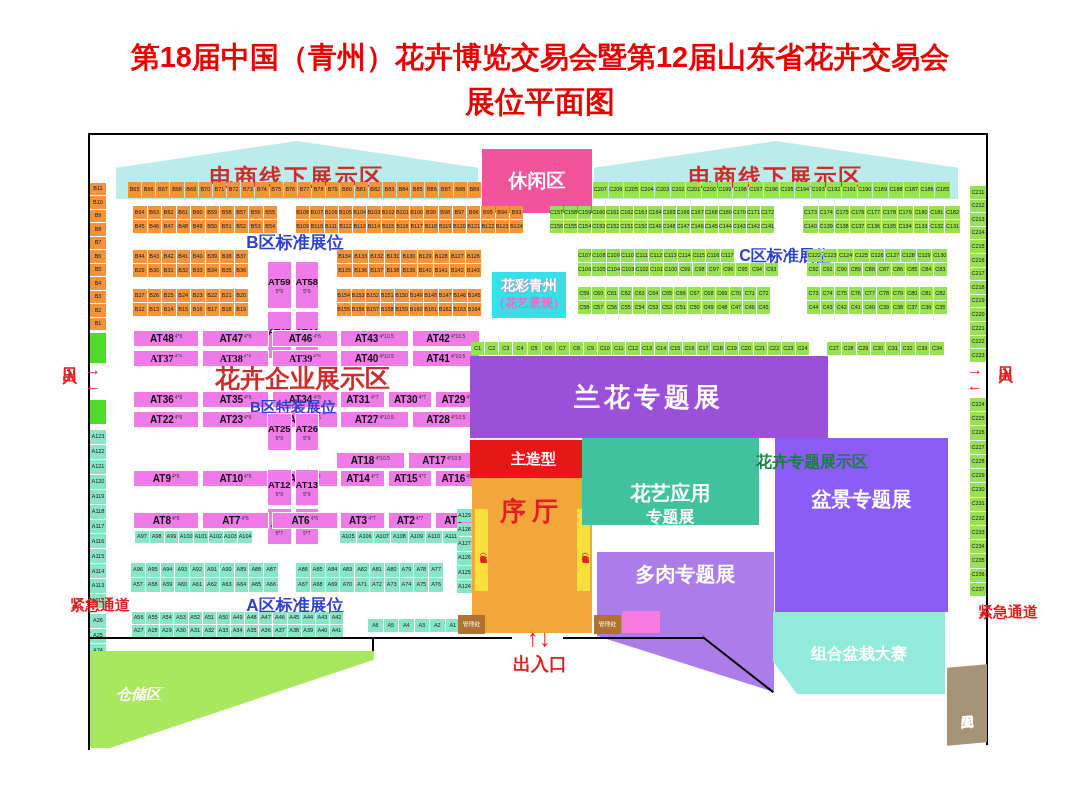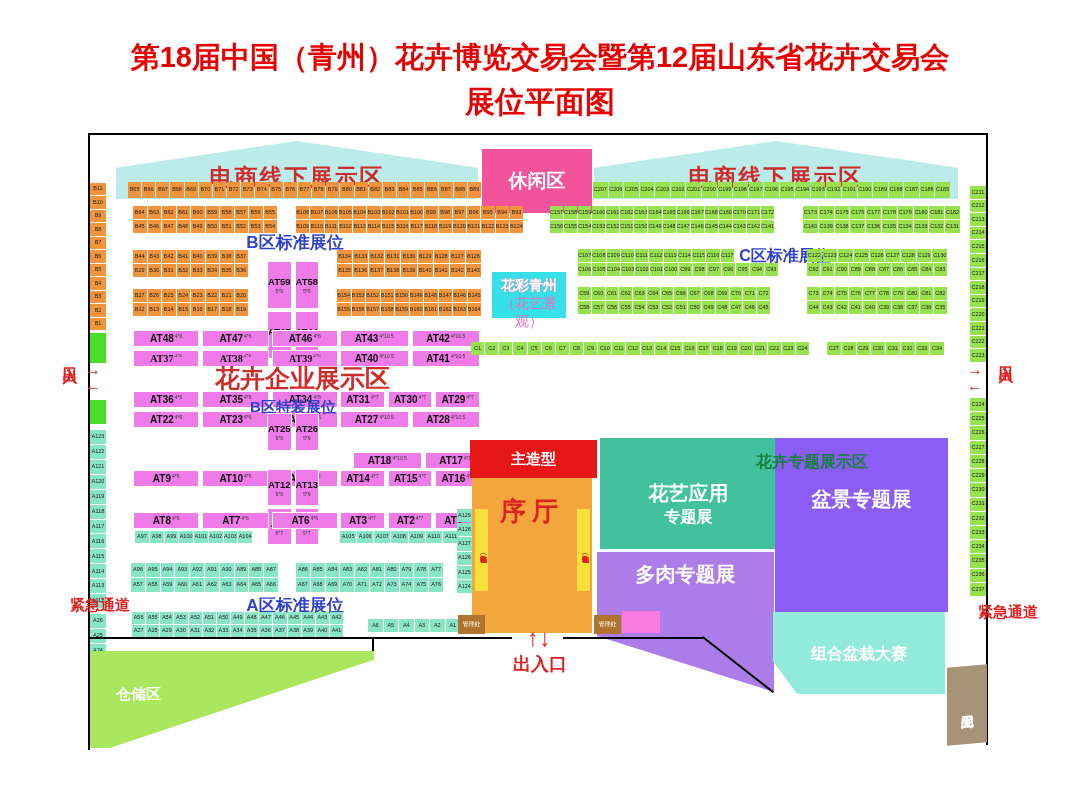--- a/index.html
+++ b/index.html
@@ -498,21 +498,21 @@
       <span class="cell cg">C40</span>
       <span class="cell cg">C39</span>
       <span class="cell cg">C38</span>
       <span class="cell cg">C37</span>
       <span class="cell cg">C36</span>
       <span class="cell cg">C35</span>
     </div>
 
   <div class="abs" style="left:492px;top:272px;width:74px;height:46px;background:#35E0E8;text-align:center;">
     <div style="font-size:14px;font-weight:bold;color:#fff;text-shadow:0 0 2px #F06AC0;margin-top:5px;">花彩青州</div>
-    <div style="font-size:14px;font-weight:normal;color:#F06AC0;">（花艺景观）</div>
+    <div style="font-size:12px;font-weight:bold;color:#F06AC0;">（花艺景观）</div>
   </div>
 
   <div class="abs at-grid" style="left:267px;top:261px;width:52px;height:48px;">
       <div class="at-row">
         <span class="at-cell">
           <b>AT59</b>
           <i>5*9</i>
         </span>
         <span class="at-cell">
           <b>AT58</b>
@@ -672,21 +672,21 @@
         <span class="at-cell">
           <b>AT10</b>
           <i>4*6</i>
         </span>
         <span class="at-cell">
           <b>AT11</b>
           <i>4*6</i>
         </span>
       </div>
     </div>
-  <div class="abs" style="left:353px;top:452px;width:140px;height:17px;">
+  <div class="abs" style="left:336px;top:452px;width:140px;height:17px;">
       <div class="at-row">
         <span class="at-cell">
           <b>AT18</b>
           <i>4*10.5</i>
         </span>
         <span class="at-cell">
           <b>AT17</b>
           <i>4*10.5</i>
         </span>
       </div>
@@ -904,39 +904,42 @@
   <div class="abs rowlist" style="left:827px;top:342px;width:117px;height:13px;">
       <span class="cell cg">C27</span>
       <span class="cell cg">C28</span>
       <span class="cell cg">C29</span>
       <span class="cell cg">C30</span>
       <span class="cell cg">C31</span>
       <span class="cell cg">C32</span>
       <span class="cell cg">C33</span>
       <span class="cell cg">C34</span>
     </div>
+  <div class="abs zone" style="left:470px;top:356px;width:358px;height:82px;background:#9C4FD8;color:#fff;font-weight:bold;font-size:26px;letter-spacing:4px;">
+    <span>兰花专题展</span>
+  </div>
 
   <div class="abs zone" style="left:470px;top:440px;width:127px;height:38px;background:#E81717;color:#fff;font-weight:bold;font-size:15px;">
     <span>主造型</span>
   </div>
   <div class="abs" style="left:472px;top:478px;width:120px;height:155px;background:#F2A63C;">
     <div class="zonetext" style="margin-top:16px;font-size:26px;color:#E02020;letter-spacing:6px;">序厅</div>
   </div>
   <div class="abs vtext" style="left:475px;top:509px;width:13px;height:82px;background:#F7E03C;color:#E02020;font-size:7px;text-align:center;">（花艺装饰）</div>
   <div class="abs vtext" style="left:577px;top:509px;width:13px;height:82px;background:#F7E03C;color:#E02020;font-size:7px;text-align:center;">（花艺装饰）</div>
   <div class="abs collist" style="left:457px;top:509px;width:15px;height:84px;">
       <span class="cell ct">A129</span>
       <span class="cell ct">A128</span>
       <span class="cell ct">A127</span>
       <span class="cell ct">A126</span>
       <span class="cell ct">A125</span>
       <span class="cell ct">A124</span>
     </div>
 
-  <div class="abs" style="left:600px;top:438px;width:177px;height:111px;background:#42C29C;">
+  <div class="abs" style="left:582px;top:438px;width:177px;height:87px;background:#42C29C;">
     <div class="zonetext" style="margin-top:42px;font-size:20px;color:#fff;">花艺应用</div>
     <div class="zonetext" style="font-size:16px;color:#fff;">专题展</div>
   </div>
   <div class="abs" style="left:775px;top:438px;width:173px;height:174px;background:#8b5cf6;">
     <div class="zonetext" style="margin-top:48px;font-size:20px;color:#fff;">盆景专题展</div>
   </div>
   <div class="abs zonetext" style="left:712px;top:452px;width:200px;font-size:16px;color:#15803d;">花卉专题展示区</div>
   <div class="abs" style="left:597px;top:552px;width:177px;height:140px;background:#AC7CE9;clip-path:polygon(0 0,100% 0,100% 100%,0 60%);">
     <div class="zonetext" style="margin-top:9px;font-size:20px;color:#fff;">多肉专题展</div>
   </div>
@@ -955,21 +958,21 @@
   <div class="abs line" style="left:88px;top:637px;width:424px;height:2px;"></div>
   <div class="abs line" style="left:563px;top:637px;width:142px;height:2px;"></div>
   <div class="abs line" style="left:372px;top:637px;width:2px;height:16px;"></div>
   <div class="abs line" style="left:703px;top:636px;width:90px;height:2px;transform:rotate(38deg);transform-origin:0 0;"></div>
 
   <div class="abs red" style="left:514px;top:624px;width:50px;font-size:24px;font-weight:bold;text-align:center;">
     <span>↑</span><span>↓</span>
   </div>
   <div class="abs red zonetext" style="left:498px;top:652px;width:84px;font-size:18px;">出入口</div>
 
-  <div class="abs" style="left:90px;top:651px;width:284px;height:97px;background:#A8E75E;clip-path:polygon(0 0,100% 0,100% 9%,7% 100%,0 100%);">
+  <div class="abs" style="left:90px;top:651px;width:284px;height:97px;background:#A8E75E;clip-path:polygon(0 0,100% 0,100% 9%,7% 100%,0 100%);font-style:italic;">
     <div class="abs" style="left:26px;top:34px;font-size:15px;font-weight:bold;color:#fff;">仓储区</div>
   </div>
 
   <div class="abs zone vtext" style="left:947px;top:666px;width:40px;height:78px;background:#A79478;color:#fff;font-size:13px;transform:skewY(-5deg);">
     <span>卫生间</span>
   </div>
 
 </div>
 
 </body></html>

